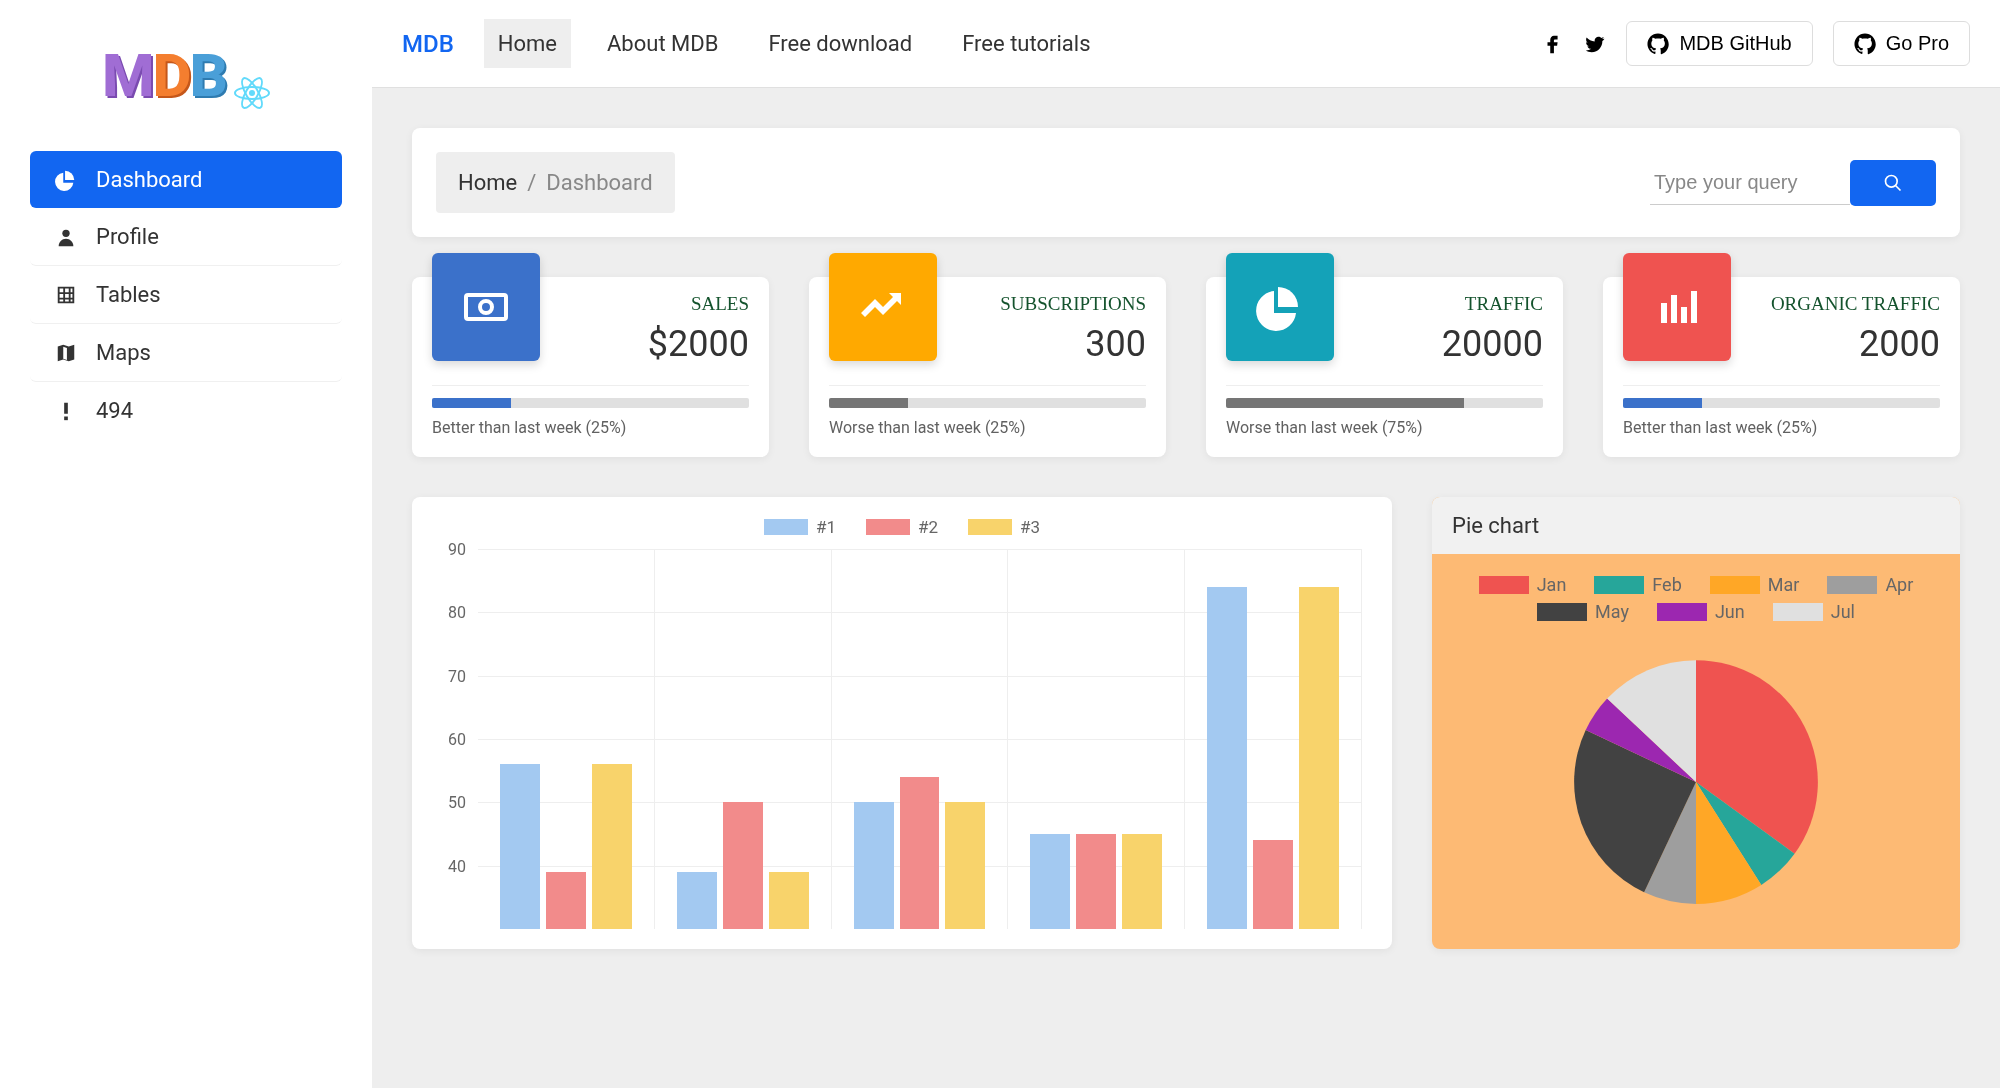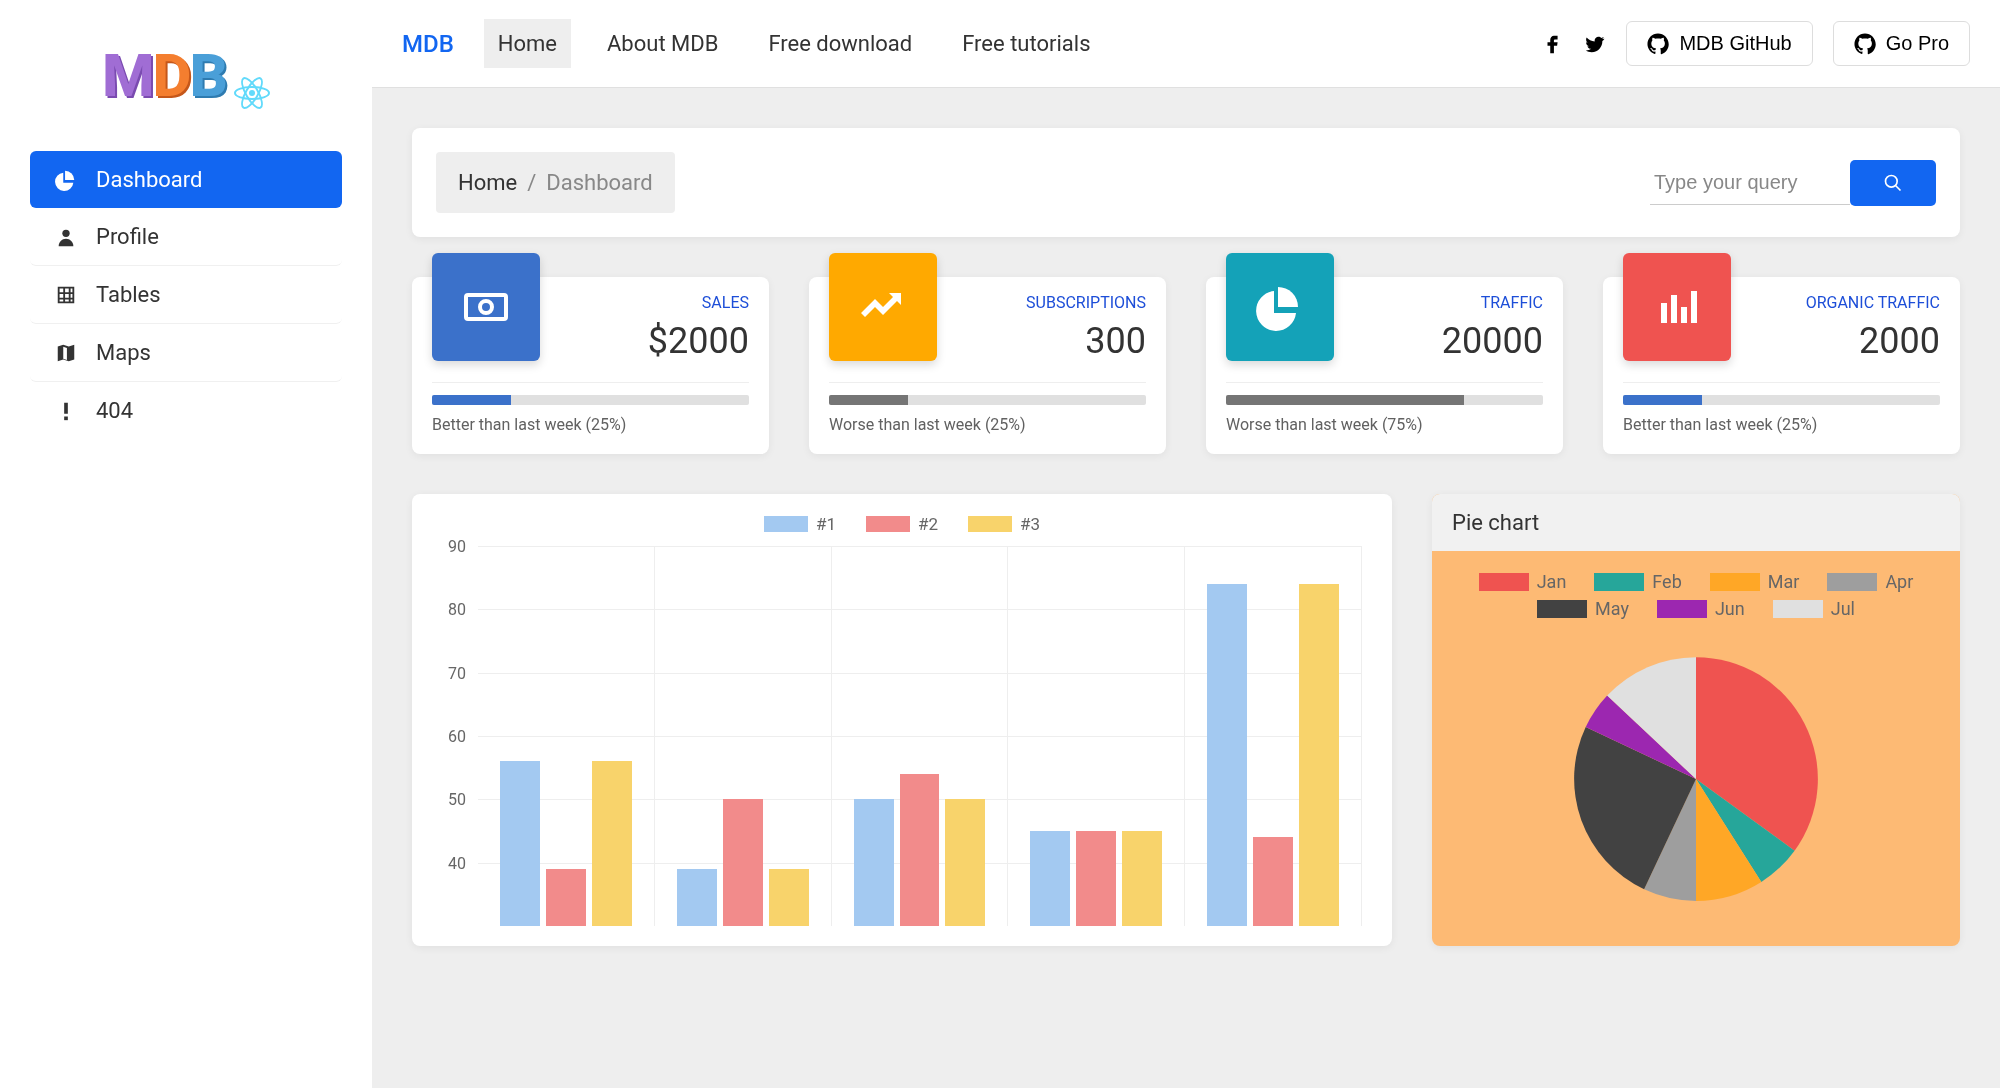--- a/index.html
+++ b/index.html
@@ -57,21 +57,21 @@
 .crumb-right .search-btn { background:#1266f1; border:none; border-radius:5px; width:86px; height:46px; display:flex; align-items:center; justify-content:center; cursor:pointer; }
 .crumb-right .search-btn svg { width:20px; height:20px; fill:#fff; stroke:#fff; }
 
 
 .stats-row { display:flex; gap: 40px; margin-bottom: 40px; }
 .stat-card { flex:1; background:#fff; border-radius:8px; box-shadow: 0 2px 8px rgba(0,0,0,0.06); padding: 0 20px 20px; position:relative; }
 .stat-top { display:flex; align-items:flex-start; }
 .stat-icon { width:108px; height:108px; border-radius:6px; display:flex; align-items:center; justify-content:center; margin-top:-24px; box-shadow: 0 4px 10px rgba(0,0,0,0.15); }
 .stat-icon svg { width:48px; height:48px; fill:#fff; }
 .stat-text { margin-left:auto; text-align:right; padding-top: 16px; }
-.stat-label { color:#1d4ed8; font-size:16px; text-transform:uppercase; }
+.stat-label { color:#14532d; font-size:19px; text-transform:uppercase;font-family:Liberation Serif, serif; }
 .stat-value { font-size:36px; color:#333; margin-top: 8px; font-weight:400; }
 .stat-divider { height:1px; background:#eee; margin: 20px 0 12px; }
 .progress { height:10px; background:#e0e0e0; border-radius:2px; overflow:hidden; margin-bottom:10px; }
 .progress-fill { height:100%; }
 .stat-foot { font-size:16px; color:#616161; }
 .fill-blue { background:#3b71ca; }
 .fill-grey { background:#757575; }
 
 
 .charts-row { display:flex; gap: 40px; }
@@ -147,21 +147,21 @@
           </span>
           <span>Maps</span>
         </div>
         <div class="nav-item">
           <span class="nav-icon">
             <svg viewBox="0 0 24 24">
               <rect x="10" y="3" width="4" height="12"></rect>
               <rect x="10" y="18" width="4" height="4"></rect>
             </svg>
           </span>
-          <span>404</span>
+          <span>494</span>
         </div>
       </div>
   </aside>
 
   <div class="main">
 
     <div class="topbar">
       <span class="brand-link">MDB</span>
       <div class="top-links" id="top-links">
           <span class="top-link active">Home</span>

